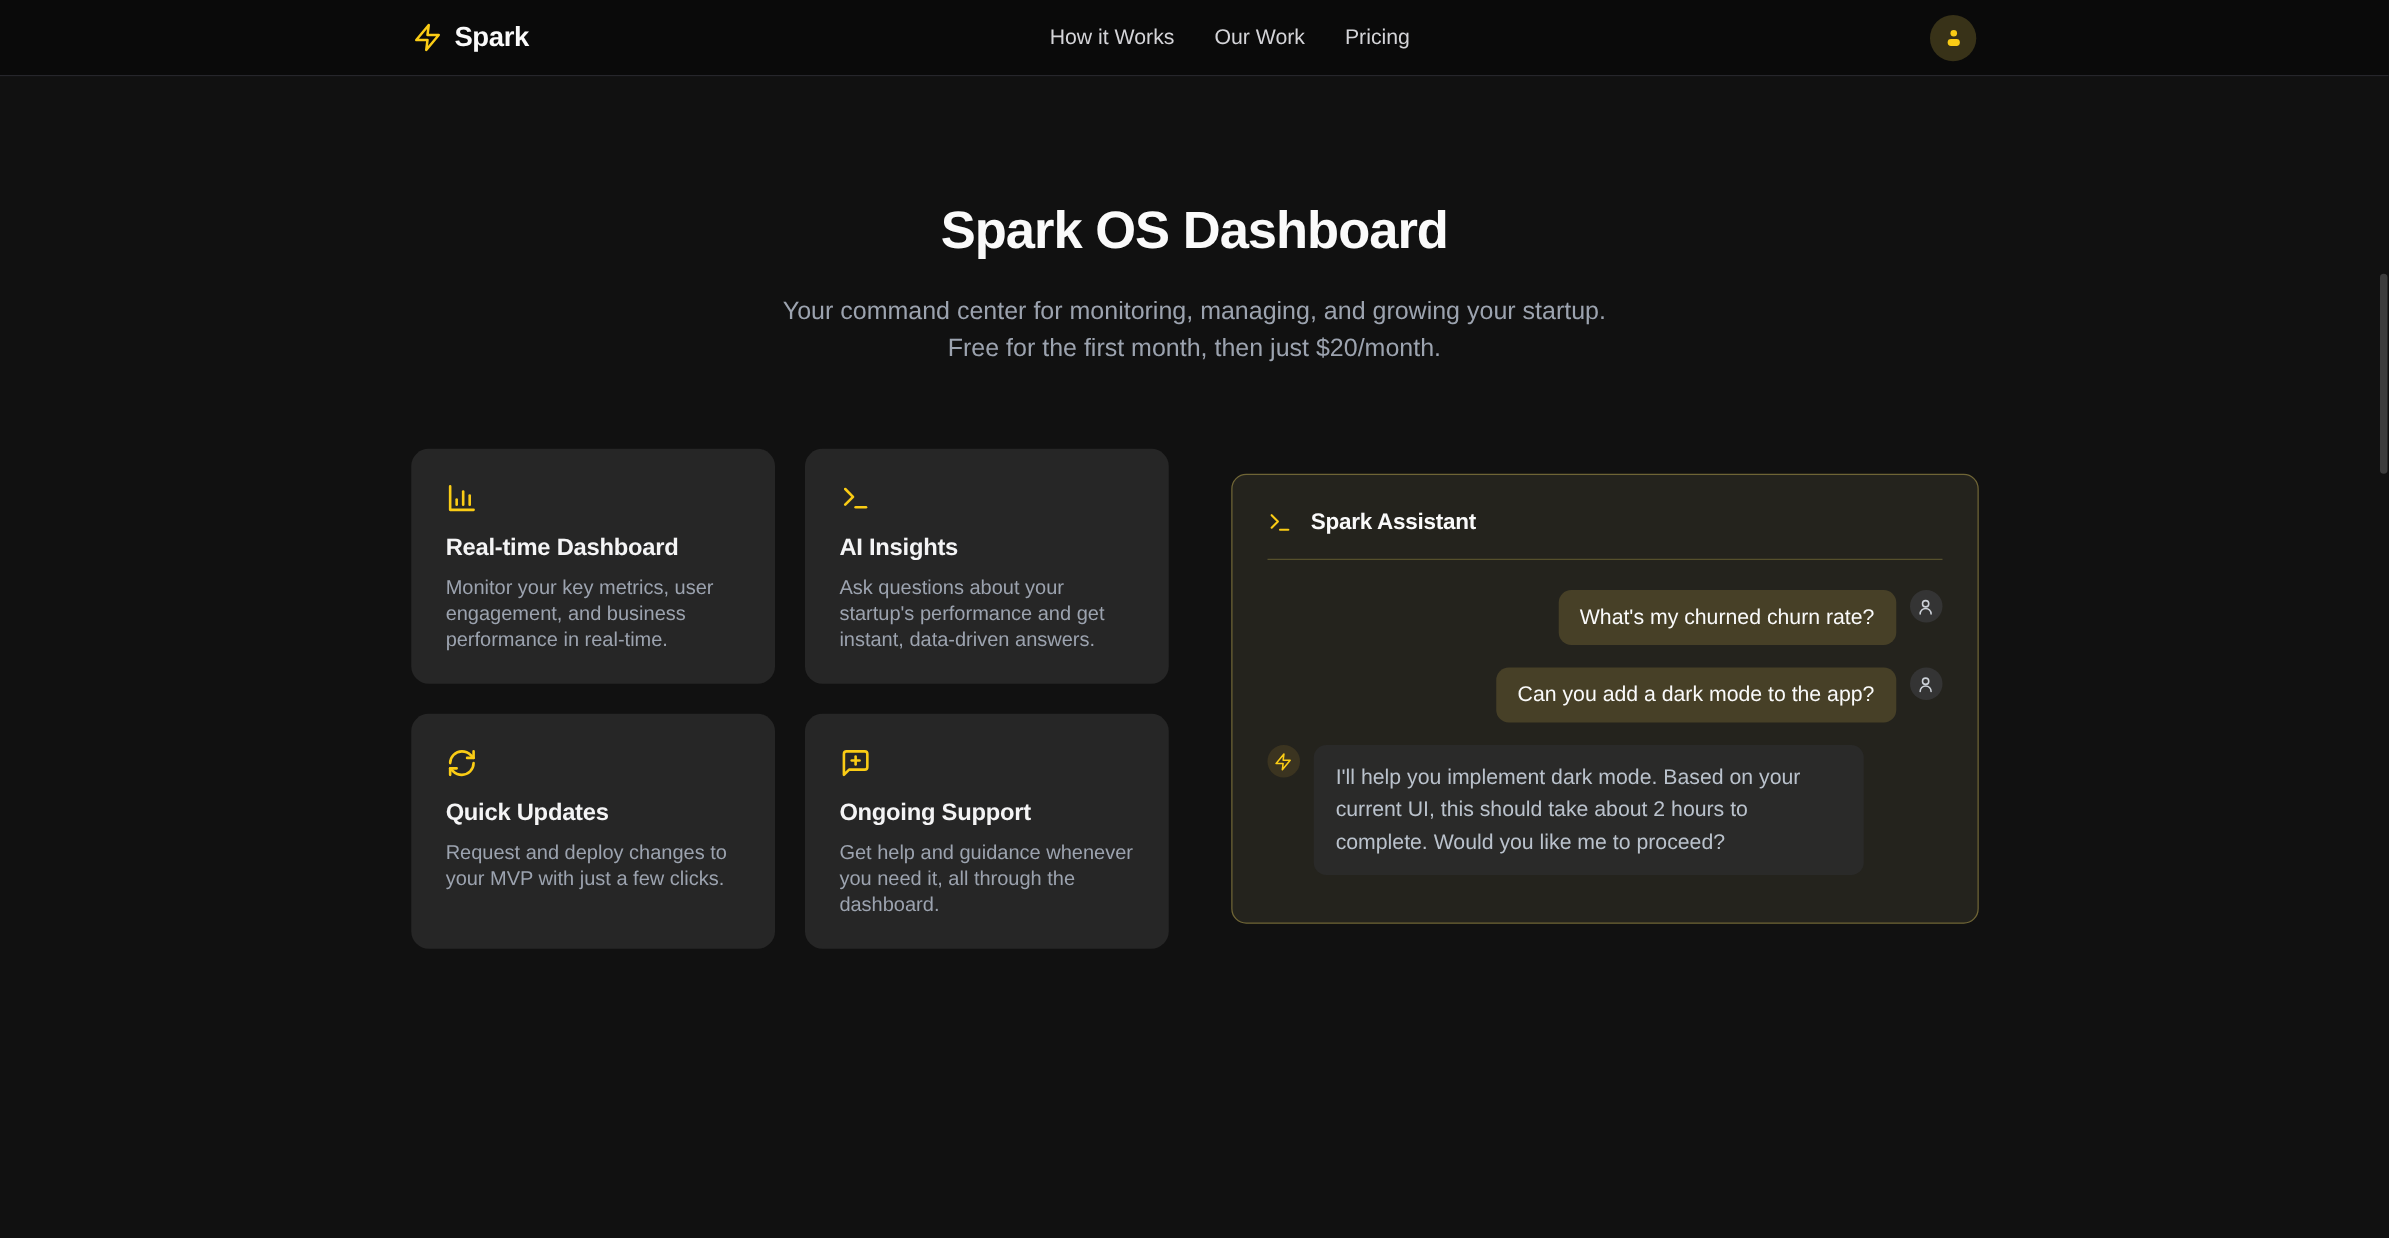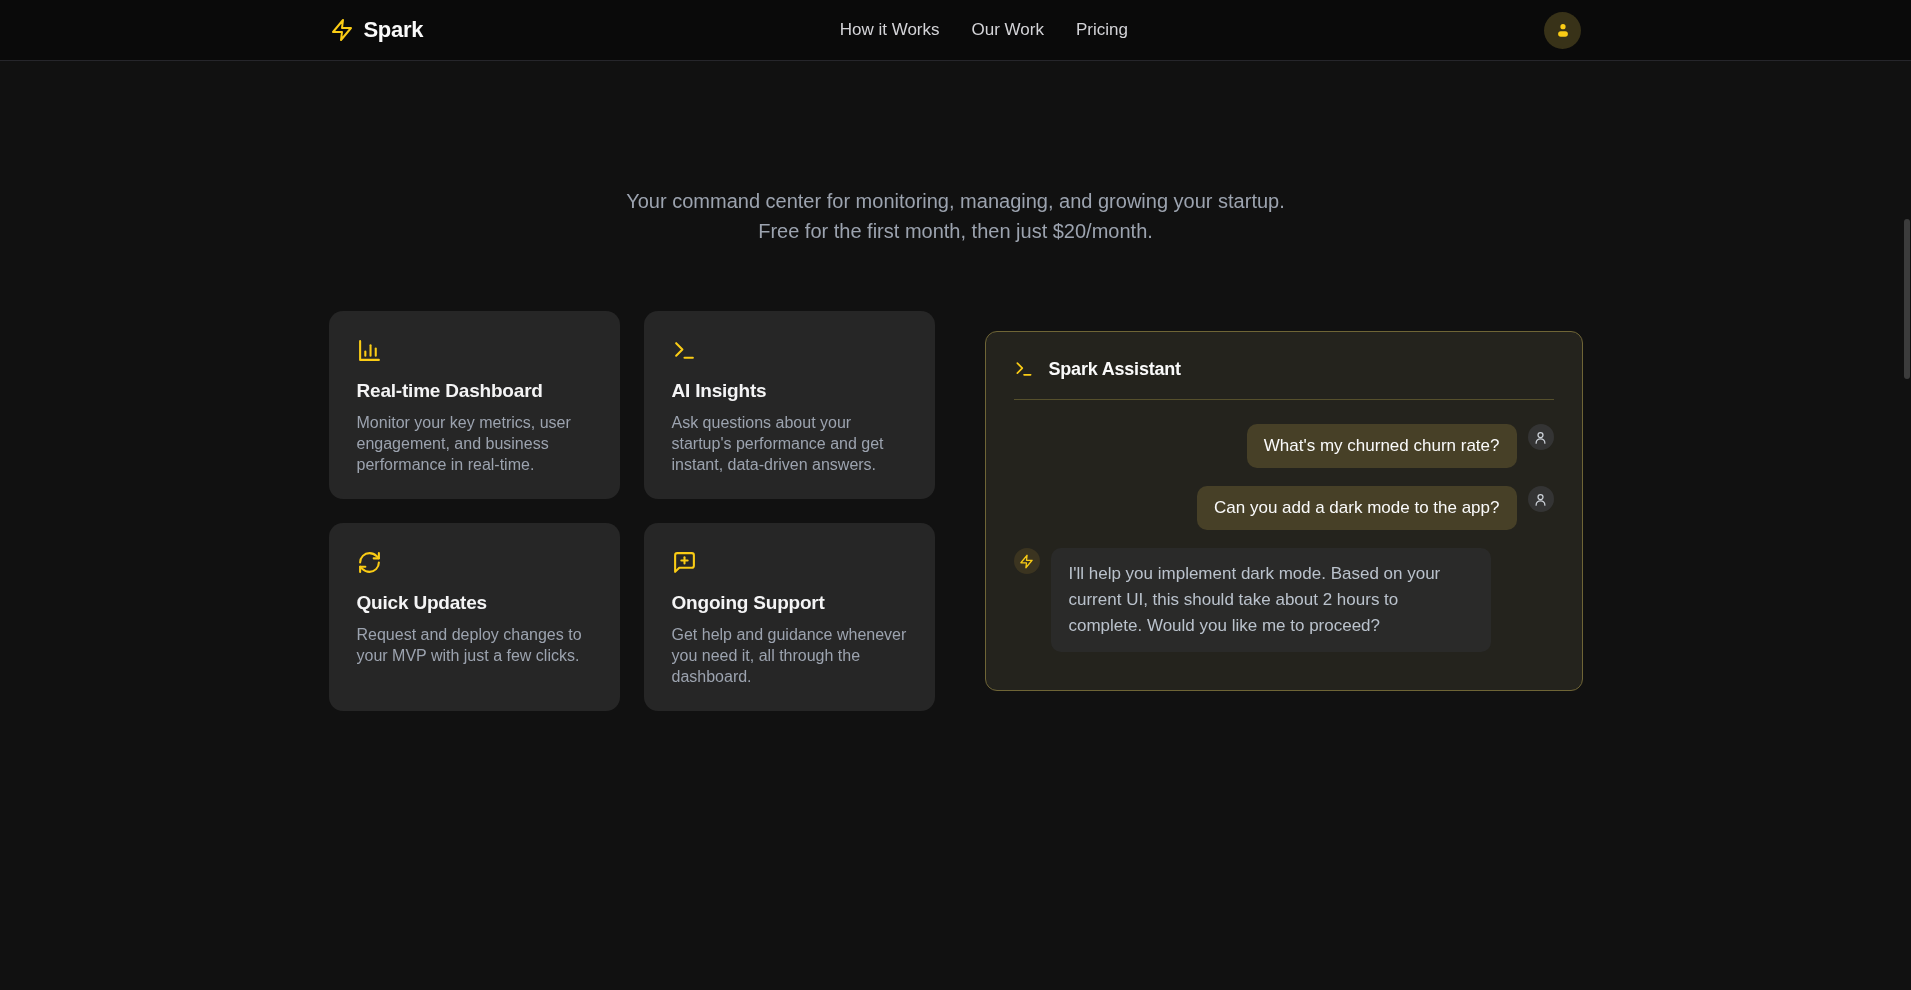--- a/index.html
+++ b/index.html
@@ -82,21 +82,21 @@
   }
 
   
   .chat-panel {
     width:598px;
     background:#24231d;
     border:1px solid #6f6536;
     border-radius:12px;
     padding:27px 28px 38px;
   }
-  .chat-header { display:flex; gap:15px; }
+  .chat-header { display:flex; align-items:center; gap:15px; }
   .chat-header svg { width:20px; height:20px; color:#facc15; }
   .chat-title { font-size:18px; font-weight:700; color:#fafafa; letter-spacing:-0.2px; }
   .chat-divider { border:none; border-top:1px solid #56502c; margin:19px 0 24px; }
 
   .messages { display:flex; flex-direction:column; gap:18px; }
   .msg-row { display:flex; align-items:flex-start; gap:11px; }
   .msg-row.user { justify-content:flex-end; }
   .msg-avatar {
     flex:0 0 auto;
     width:26px; height:26px; border-radius:50%;
@@ -151,20 +151,21 @@
     <button class="avatar-btn">
       <svg viewBox="0 0 24 24" fill="currentColor">
           <circle cx="12" cy="7.5" r="3.5"></circle>
           <rect x="5.5" y="13.5" width="13" height="7.5" rx="3.6"></rect>
         </svg>
     </button>
   </div>
 </header>
 
 <main>
+  <h1 class="hero-title">Spark OS Dashboard</h1>
   <p class="hero-subtitle">Your command center for monitoring, managing, and growing your startup. Free for the first month, then just $20/month.</p>
 
   <div class="content-row">
 
     <div class="features">
 
       <div class="card">
         <svg class="card-icon" viewBox="0 0 24 24" fill="none" stroke="currentColor" stroke-width="2" stroke-linecap="round" stroke-linejoin="round">
             <path d="M3 3v18h18"></path>
             <path d="M8 17v-4"></path>

